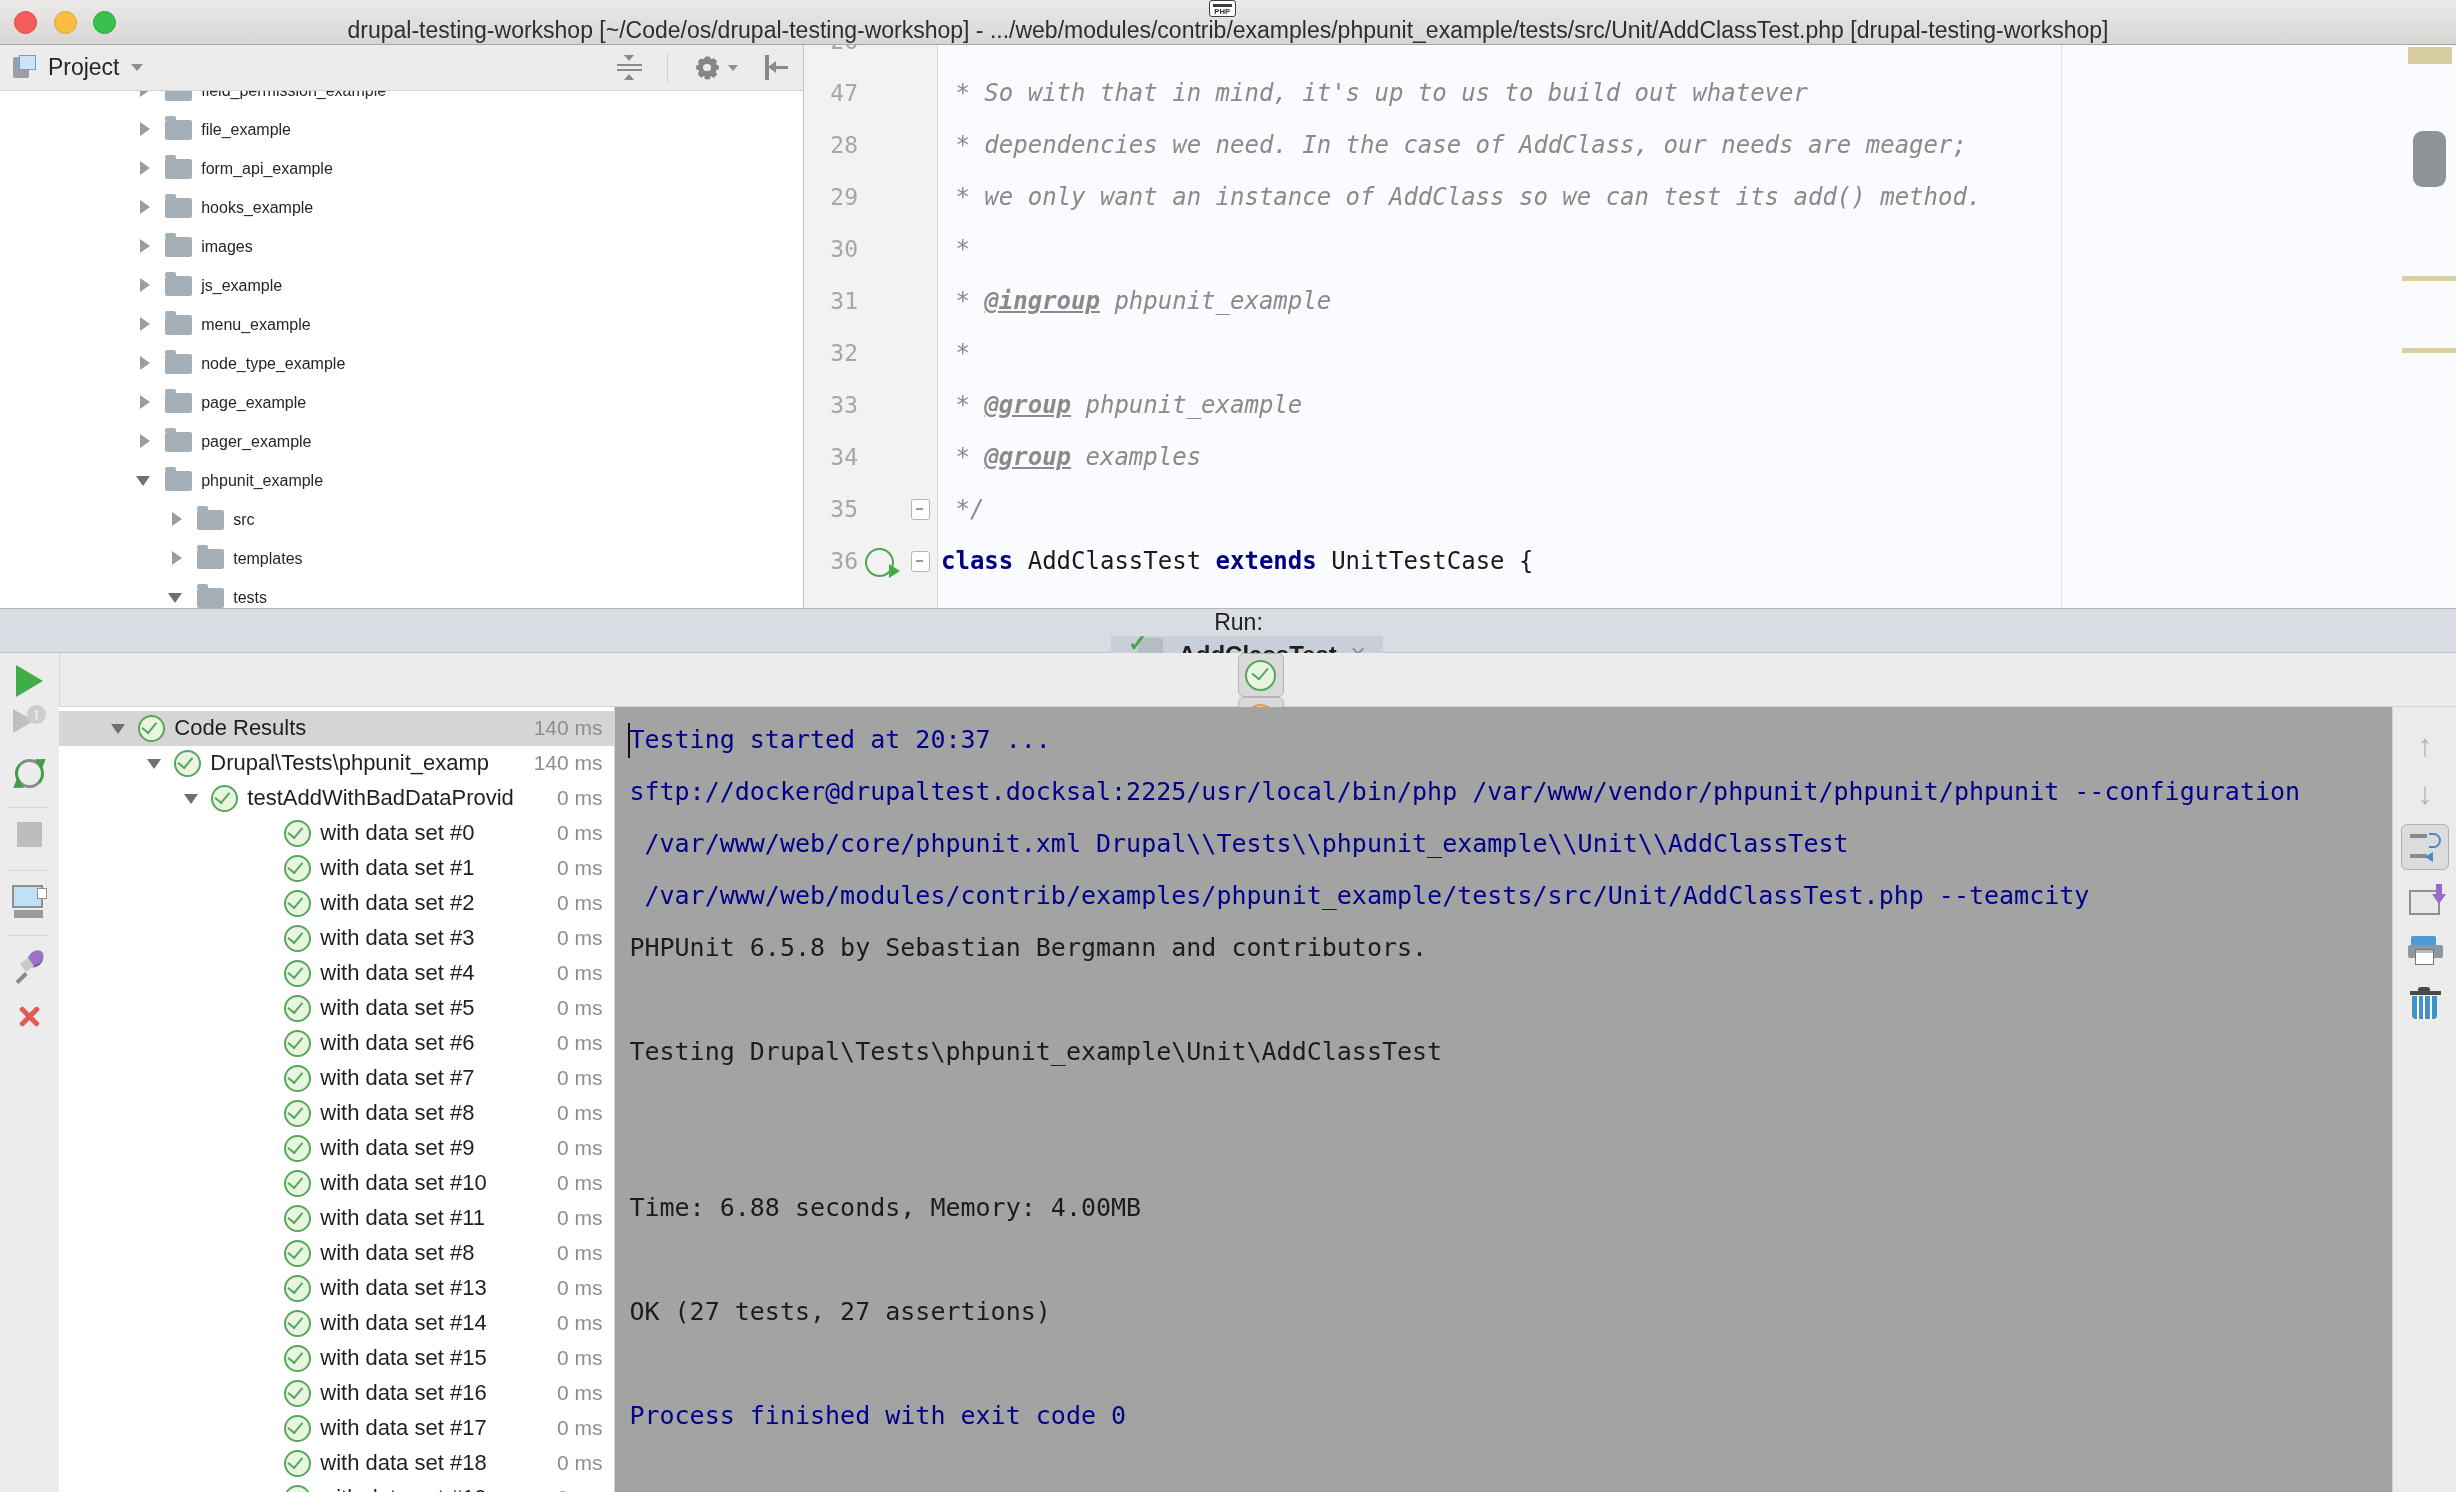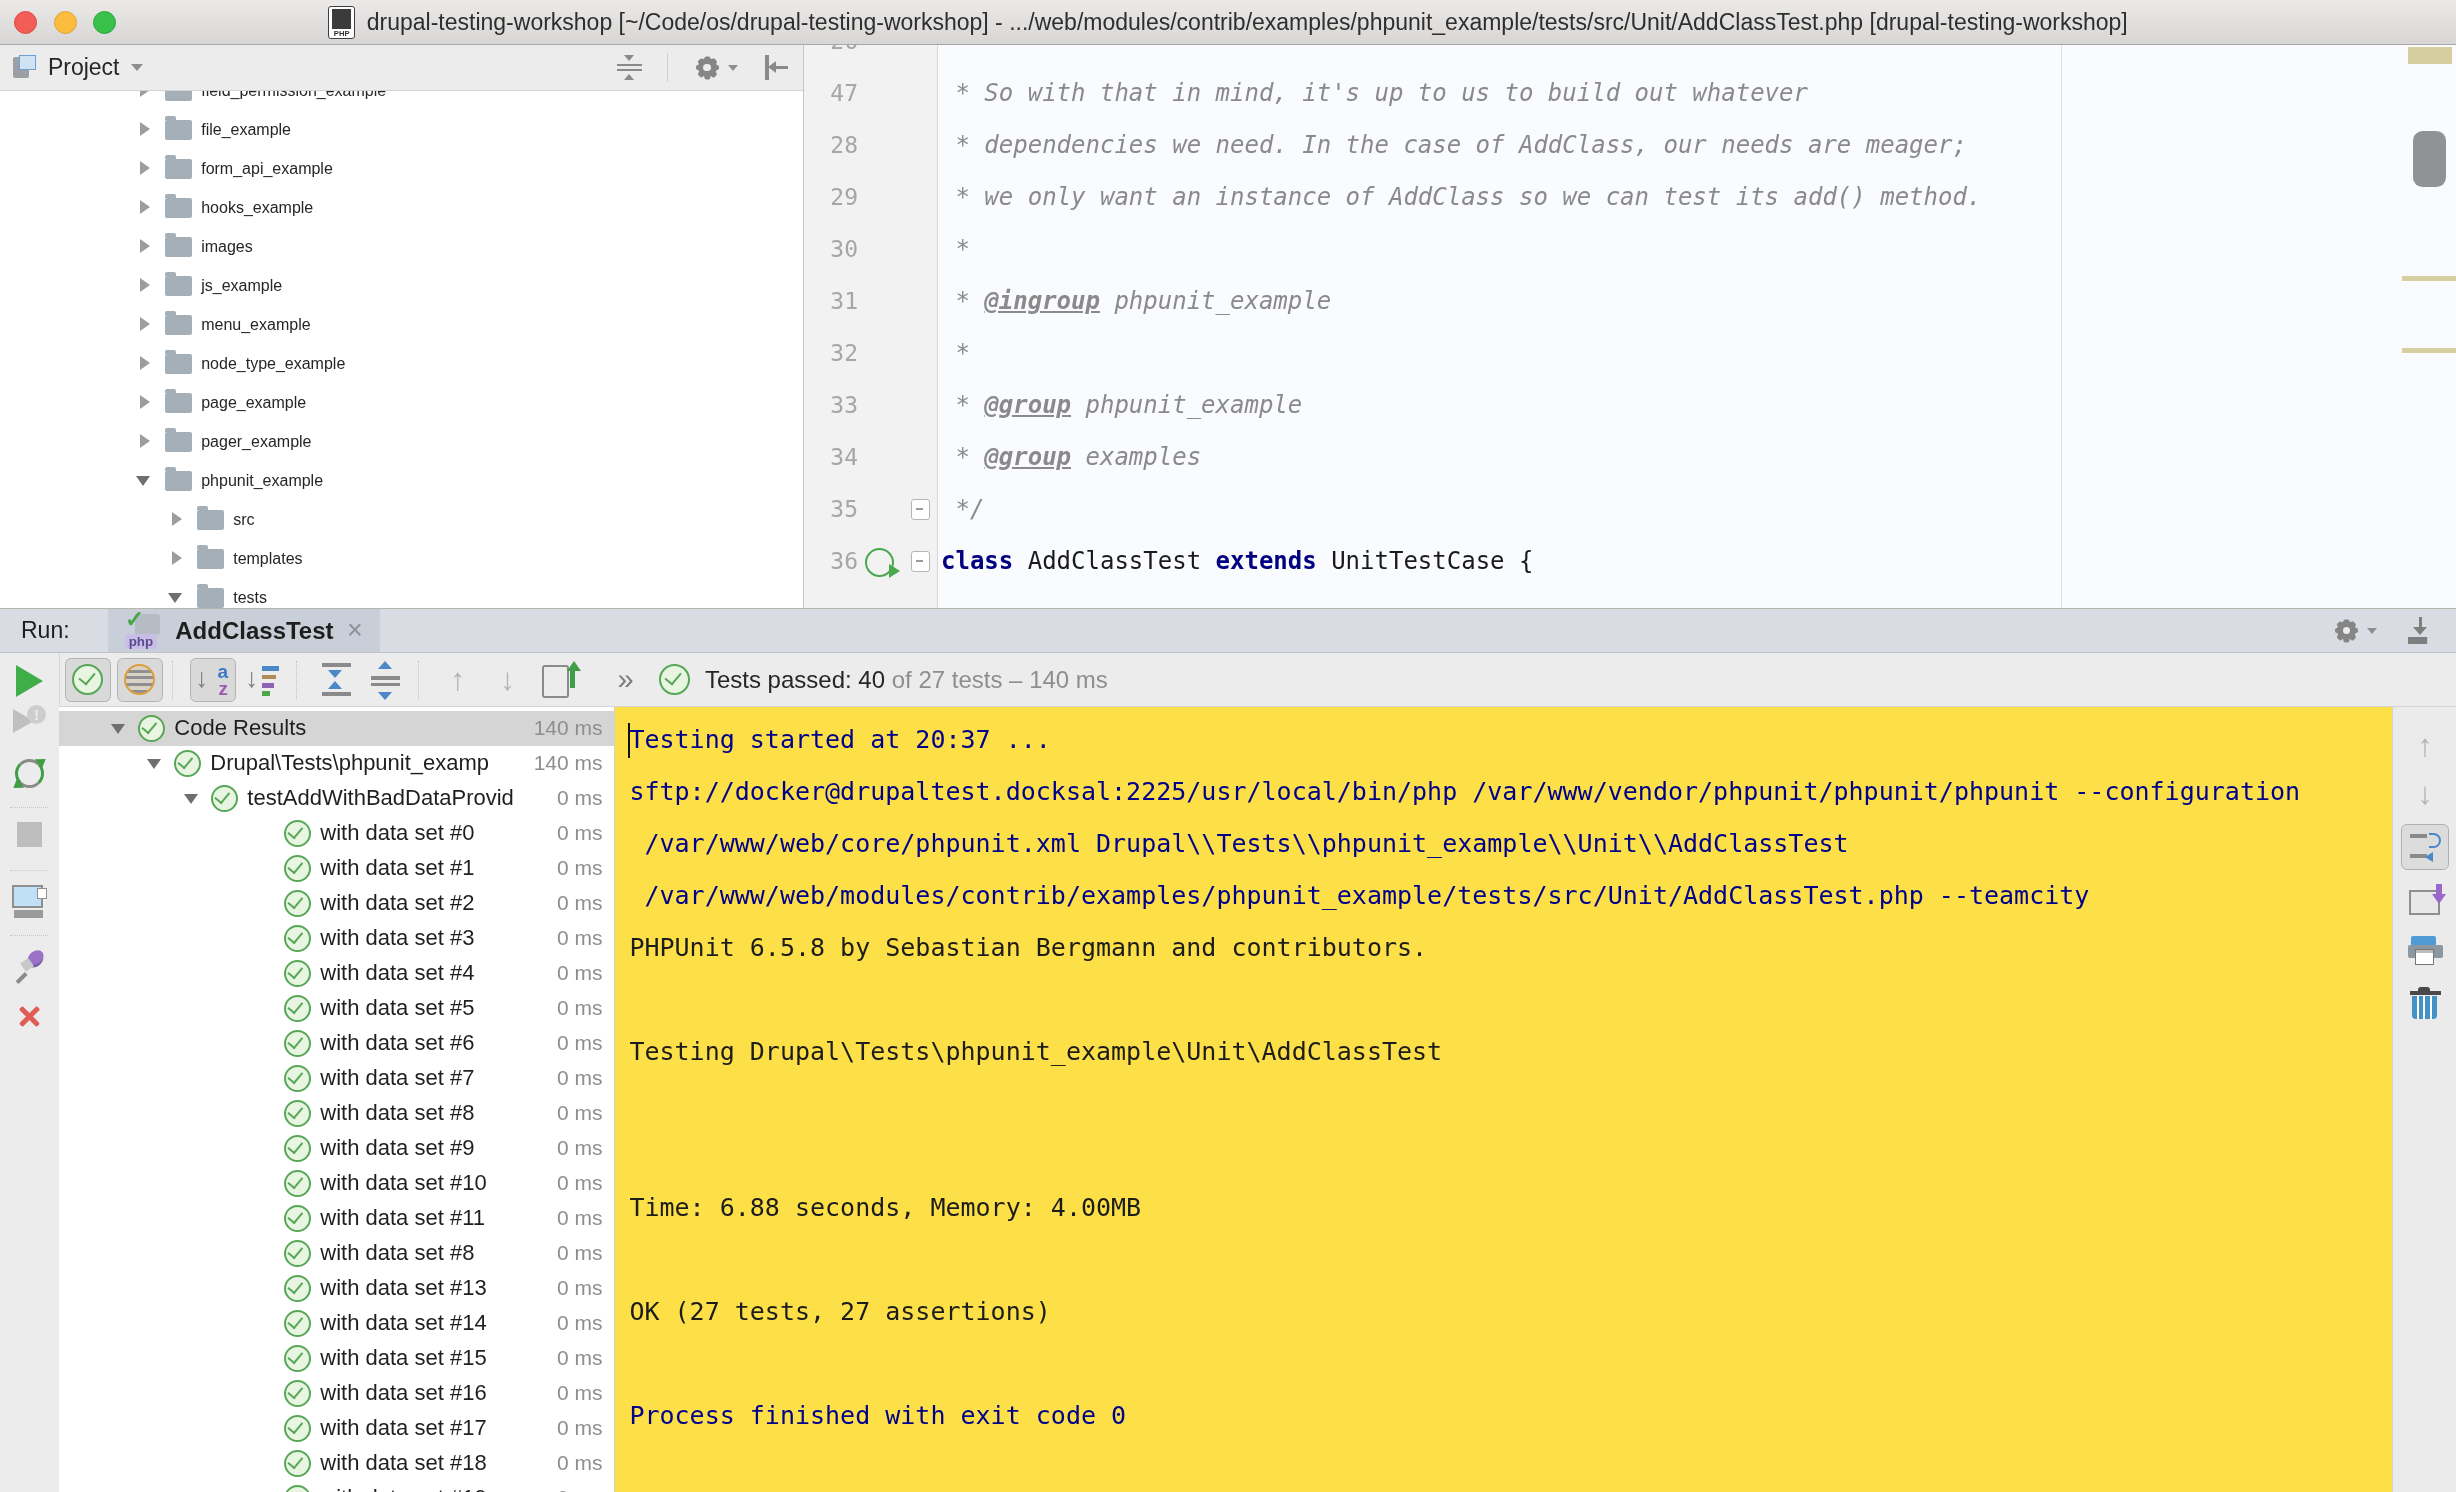--- a/index.html
+++ b/index.html
@@ -1,18 +1,18 @@
 <!DOCTYPE html>
 <html><head>
 <meta charset="utf-8">
 <style>
   html,body{margin:0;padding:0;background:#fff;}
   body{width:2456px;height:1493px;position:relative;overflow:hidden;
        font-family:"Liberation Sans",sans-serif;-webkit-font-smoothing:antialiased;}
-  .abs{position:absolute;}
+  .abs{position:absolute;flex-direction:column;}
 
   
   #titlebar{left:0;top:0;width:2456px;height:44px;
     background:linear-gradient(#eceae9,#d8d6d5);border-bottom:1px solid #a9a7a6;
     display:flex;align-items:center;justify-content:center;}
   .tlight{position:absolute;top:10.6px;width:21px;height:21px;border-radius:50%;}
   #tl-red{left:14.4px;background:#f25e57;border:1px solid #dd4b45;}
   #tl-yellow{left:54px;background:#fcbc3f;border:1px solid #e0a531;}
   #tl-green{left:93px;background:#39c14c;border:1px solid #2ba83e;}
   .phpdoc-ico{width:25px;height:31px;background:#fefefe;border:1.9px solid #3e3e3e;border-radius:2.9px;
@@ -172,21 +172,21 @@
   .trow .arr{width:21px;height:21px;position:relative;margin-right:7.7px;flex:none;}
   .trow.open .arr::before{content:"";position:absolute;left:1.9px;top:5.8px;border-left:7.7px solid transparent;border-right:7.7px solid transparent;border-top:10.6px solid #6f6f6f;}
   .trow.none .arr{visibility:hidden;}
   .trow .chk{width:23px;height:23px;border-width:2.9px;margin-right:9.6px;}
   .trow .chk::after{left:5.8px;top:1.9px;width:6.7px;height:11.5px;}
   .trow.l0{padding-left:50px;} .trow.l1{padding-left:86px;} .trow.l2{padding-left:123px;} .trow.l3{padding-left:196px;text-align:right;}
   .trow .sp{flex:1;}
   .ttime{font-size:21px;color:#8e8e8e;padding-right:11.5px;flex:none;}
 
   
-  #console{left:614px;top:707px;width:1778px;height:786px;background:#fde047;border-left:1.9px solid #d0d0d0;overflow:hidden;}
+  #console{left:614px;top:707px;width:1778px;height:786px;background:#a3a3a3;border-left:1.9px solid #d0d0d0;overflow:hidden;}
   #console-inner{margin-top:6.7px;position:relative;}
   .cline{height:52px;line-height:52px;font-family:"DejaVu Sans Mono",monospace;font-size:25px;white-space:pre;padding-left:14.4px;}
   .cline.navy{color:#00008b;} .cline.black{color:#1c1c1c;}
   #caret{position:absolute;left:13.4px;top:9.6px;width:1.9px;height:35px;background:#111;}
 
   
   #rightstrip{left:2392px;top:707px;width:64px;height:786px;background:#ebebeb;border-left:1px solid #d3d3d3;}
   .rs-ico{position:absolute;left:0;width:64px;display:flex;justify-content:center;}
   .wrapbox{width:46px;height:44px;background:#dcdcdc;border:1px solid #b0b0b0;border-radius:5.8px;display:flex;align-items:center;justify-content:center;}
   .softwrap{position:relative;width:31px;height:29px;}

